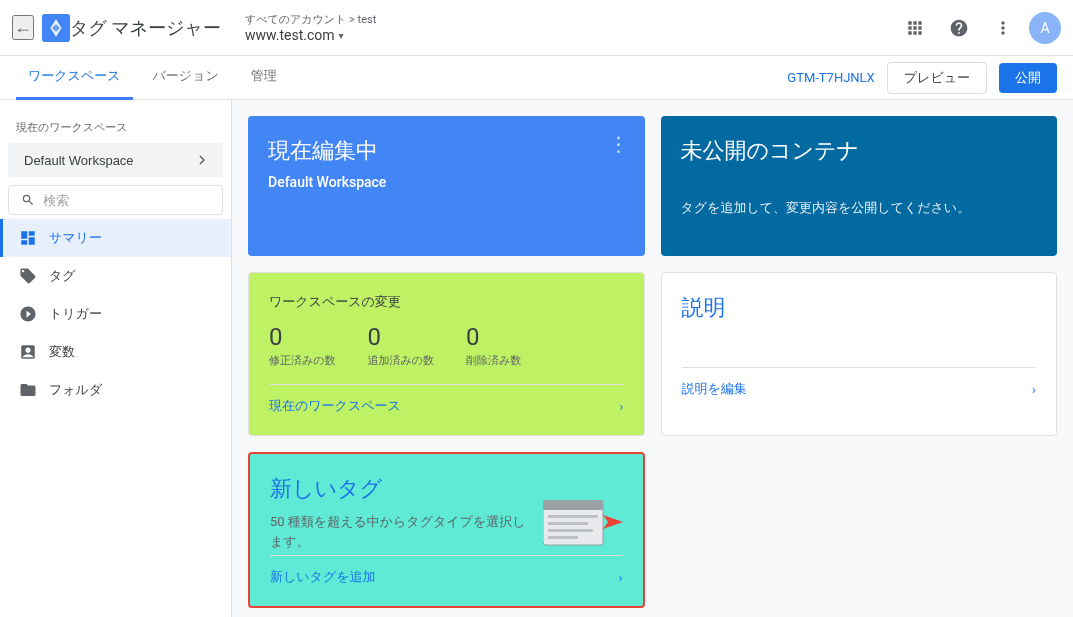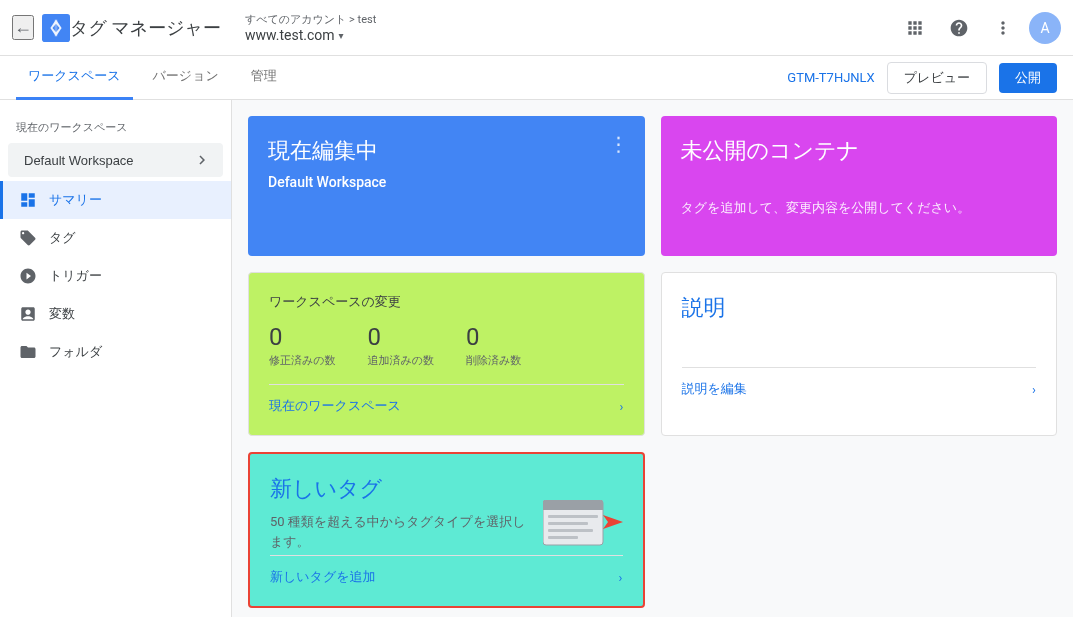--- a/index.html
+++ b/index.html
@@ -251,21 +251,21 @@
       background: transparent;
       border: none;
       color: rgba(255,255,255,0.8);
       font-size: 20px;
       cursor: pointer;
       padding: 4px;
       border-radius: 50%;
     }
 
     .card-green {
-      background: #d946ef;
+      background: #0369a1;
       border-radius: 4px;
       padding: 20px;
       color: #fff;
       min-height: 140px;
     }
     .card-green-title {
       font-size: 22px;
       font-weight: 400;
     }
 
@@ -422,20 +422,26 @@
 
   <div class="sidebar">
     <div class="sidebar-section-label">現在のワークスペース</div>
     <button class="workspace-selector">
       <span class="workspace-name">Default Workspace</span>
       <svg width="18" height="18" viewBox="0 0 24 24">
           <path fill="#5f6368" d="M10 6L8.59 7.41 13.17 12l-4.58 4.59L10 18l6-6z"></path>
         </svg>
     </button>
 
+    <div class="search-box">
+      <svg width="16" height="16" viewBox="0 0 24 24" class="search-box-icon">
+          <path fill="#5f6368" d="M15.5 14h-.79l-.28-.27A6.471 6.471 0 0 0 16 9.5 6.5 6.5 0 1 0 9.5 16c1.61 0 3.09-.59 4.23-1.57l.27.28v.79l5 4.99L20.49 19l-4.99-5zm-6 0C7.01 14 5 11.99 5 9.5S7.01 5 9.5 5 14 7.01 14 9.5 11.99 14 9.5 14z"></path>
+        </svg>
+      <input class="search-input" type="text" placeholder="検索" style="">
+    </div>
 
     <div class="sidebar-item active">
       <svg width="18" height="18" viewBox="0 0 24 24" class="sidebar-item-icon">
           <path fill="currentColor" d="M3 13h8V3H3v10zm0 8h8v-6H3v6zm10 0h8V11h-8v10zm0-18v6h8V3h-8z"></path>
         </svg>
       <span>サマリー</span>
     </div>
     <div class="sidebar-item">
       <svg width="18" height="18" viewBox="0 0 24 24" class="sidebar-item-icon">
           <path fill="#5f6368" d="M21.41 11.58l-9-9C12.05 2.22 11.55 2 11 2H4c-1.1 0-2 .9-2 2v7c0 .55.22 1.05.59 1.42l9 9c.36.36.86.58 1.41.58.55 0 1.05-.22 1.41-.59l7-7c.37-.36.59-.86.59-1.41 0-.55-.23-1.06-.59-1.42zM5.5 7C4.67 7 4 6.33 4 5.5S4.67 4 5.5 4 7 4.67 7 5.5 6.33 7 5.5 7z"></path>

